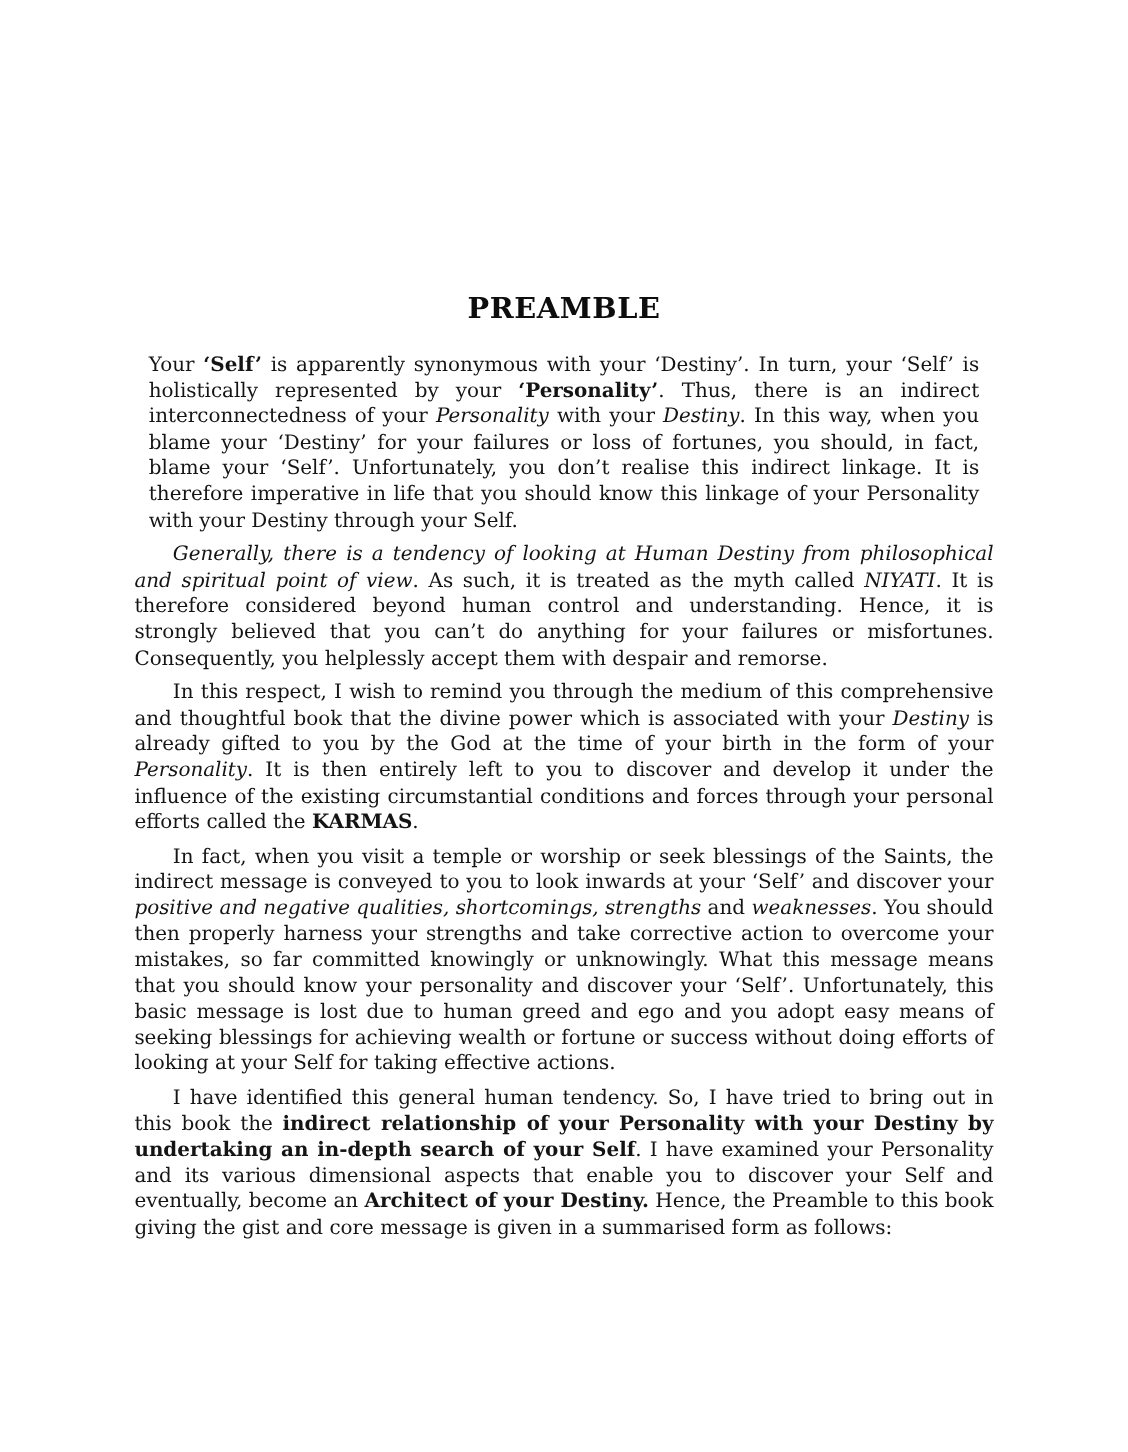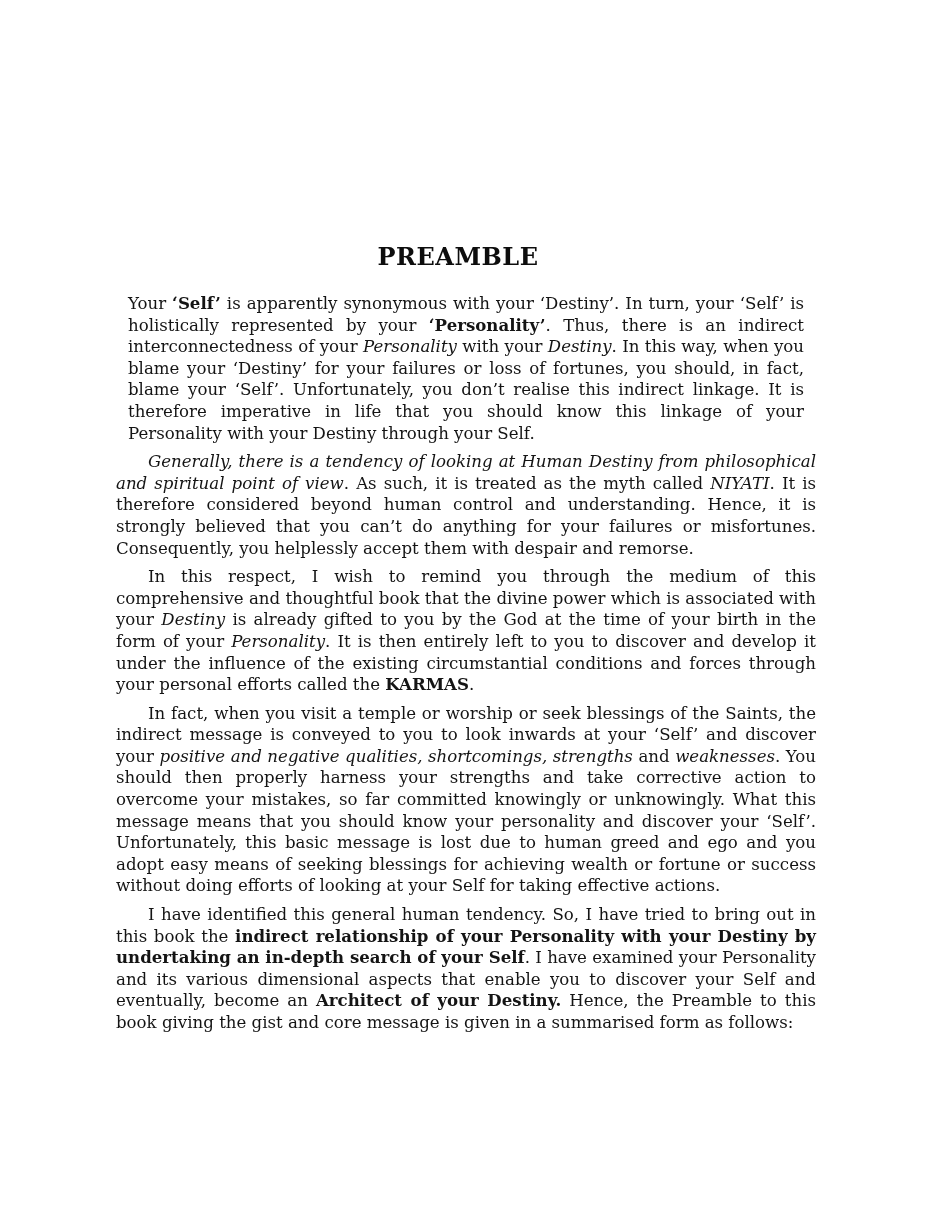--- a/index.html
+++ b/index.html
@@ -13,36 +13,36 @@
     height: 1210px;
     margin: 0 auto;
     background: #ffffff;
     font-family: "DejaVu Serif", "Liberation Serif", serif;
     color: #141414;
     overflow: hidden;
   }
   .content {
     position: absolute;
     top: 242px;
-    left: 100px;
+    left: 112px;
     width: 716px;
   }
   .page-title {
     font-size: 24px;
     font-weight: 700;
     text-align: center;
     letter-spacing: 0.5px;
     margin: 0 0 22px 0;
     color: #0d0d0d;
   }
   .para {
     font-size: 16.6px;
     line-height: 21.6px;
     text-align: justify;
-    margin: 0 0 7px 16px;
+    margin: 0 0 7px 0;
   }
   .para.indent {
     text-indent: 32px;
   }
   .para.inset {
     padding-left: 12px;
     padding-right: 12px;
   }
   .seg-normal { font-weight: normal; font-style: normal; }
   .seg-bold { font-weight: 700; }

